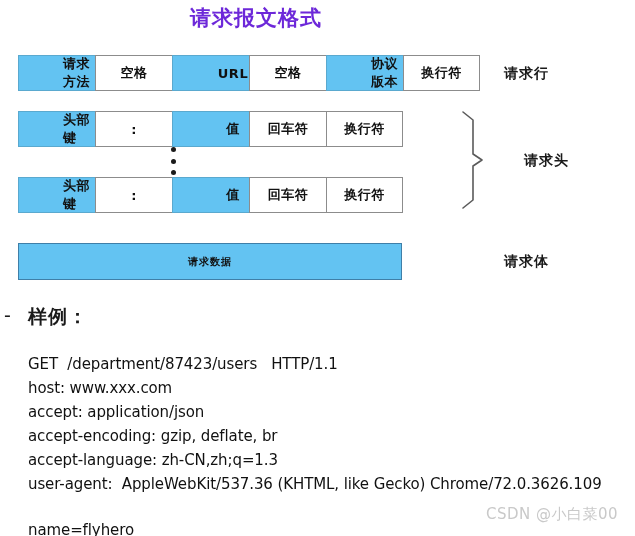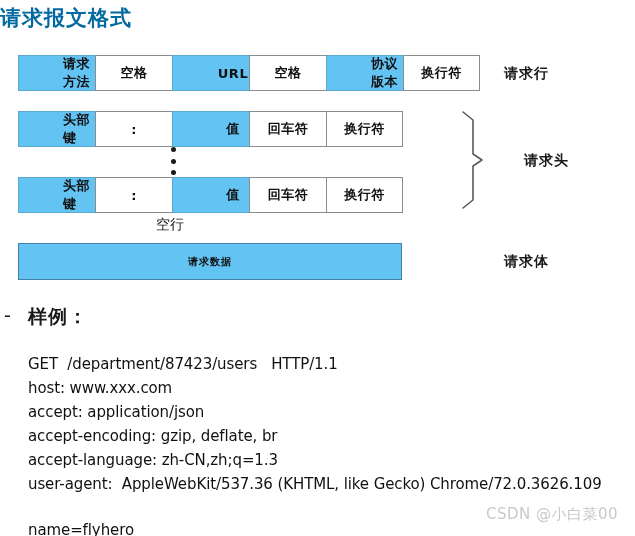--- a/index.html
+++ b/index.html
@@ -16,25 +16,25 @@
     font-family: "DejaVu Sans", "Liberation Sans", sans-serif;
     color: #1a1a1a;
   }
 
   
   #diagram-title {
     position: absolute;
     left: 0;
     top: 4px;
     width: 512px;
-    text-align: left;
+    text-align: center;
     font-size: 21px;
     font-weight: bold;
     letter-spacing: 1px;
-    color: #0369a1;
+    color: #6d28d9;
   }
 
   
   .cell-row {
     position: absolute;
     display: flex;
     height: 36px;
     box-sizing: border-box;
   }
   .cell {
@@ -234,21 +234,20 @@
     <div class="cell blue">值</div>
     <div class="cell">回车符</div>
     <div class="cell">换行符</div>
   </div>
 
   <svg id="header-brace" viewBox="0 0 30 100" preserveAspectRatio="none">
     <path d="M 8 2 L 18 10 L 18 44 L 27 50 L 18 56 L 18 90 L 8 98" fill="none" stroke="#5a5a5a" stroke-width="1.6" stroke-linejoin="round" stroke-linecap="round"></path>
   </svg>
   <div class="side-label" id="label-request-head">请求头</div>
 
-  <div id="blank-line-label">空行</div>
 
   <div id="request-body-box">请求数据</div>
   <div class="side-label" id="label-request-body">请求体</div>
 
   <div id="sample-bullet">-</div>
   <div id="sample-title">样例：</div>
 
   <div id="sample-block">
     <div class="sample-line">GET  /department/87423/users   HTTP/1.1</div>
     <div class="sample-line">host: www.xxx.com</div>

